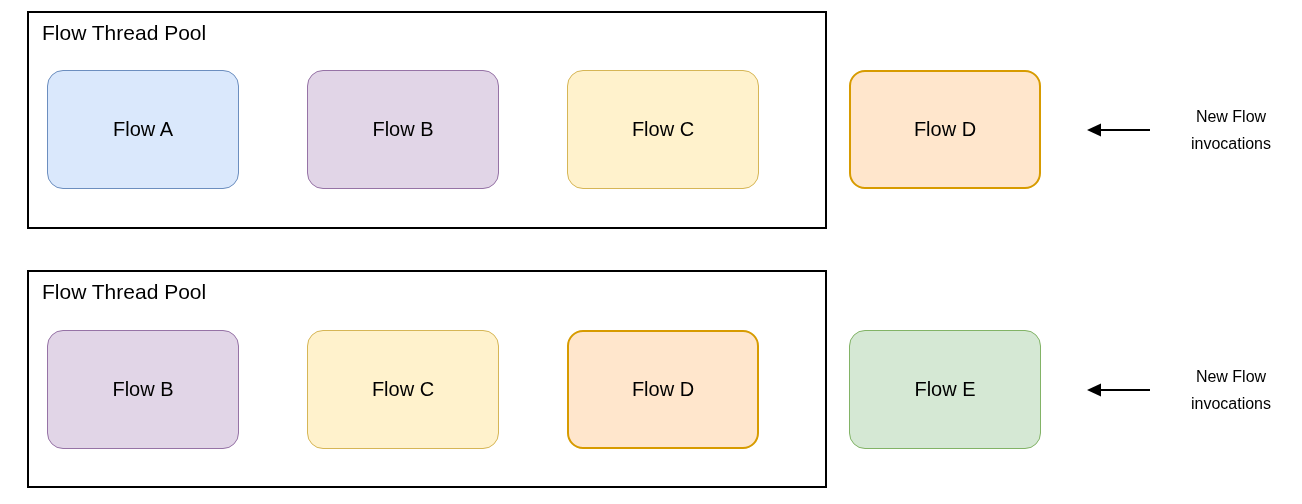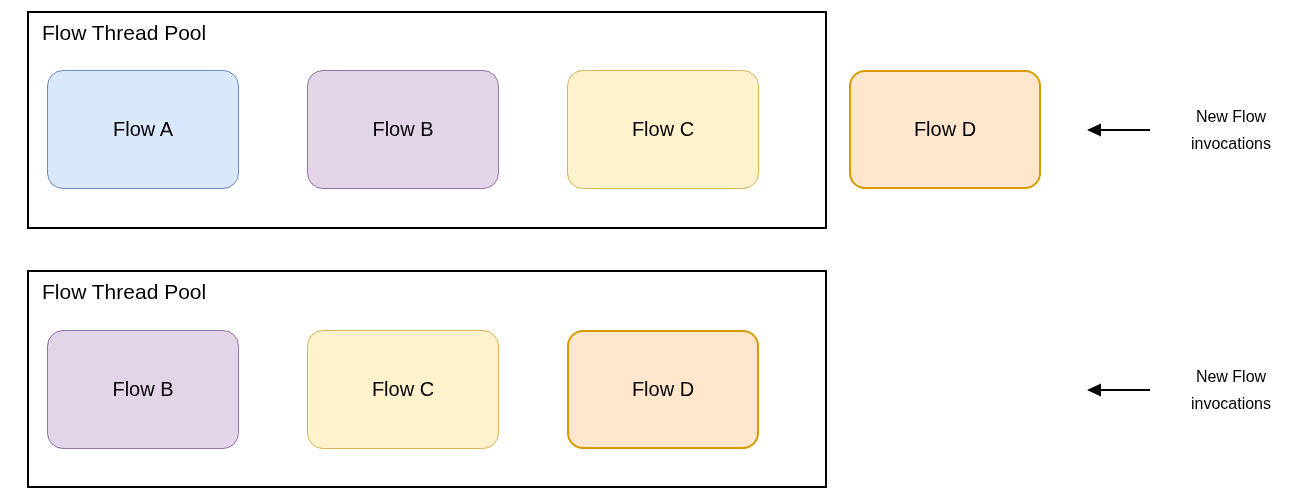--- a/index.html
+++ b/index.html
@@ -96,20 +96,23 @@
   <div class="flow-box" style="left: 31px; top: 330px; background-color: rgb(225, 213, 231); border-color: rgb(150, 115, 166); border-width: 1px;">
     <span class="flow-label">Flow B</span>
   </div>
   <div class="flow-box" style="left: 291px; top: 330px; background-color: rgb(255, 242, 204); border-color: rgb(214, 182, 86); border-width: 1px;">
     <span class="flow-label">Flow C</span>
   </div>
   <div class="flow-box" style="left: 551px; top: 330px; background-color: rgb(255, 230, 204); border-color: rgb(215, 155, 0); border-width: 2px;">
     <span class="flow-label">Flow D</span>
   </div>
 
+  <div class="flow-box" style="left: 833px; top: 330px; background-color: rgb(213, 232, 212); border-color: rgb(130, 179, 102); border-width: 1px;">
+    <span class="flow-label">Flow E</span>
+  </div>
 
   <svg class="arrow" style="left:1070px; top:380px;" viewBox="0 0 66 20">
     <line x1="64" y1="10" x2="13" y2="10" stroke-width="2" stroke="#000000"></line>
     <path d="M1,10 L15,3.4 L15,16.6 Z" fill="#000000"></path>
   </svg>
 
   <div class="annotation" style="left:1145px; top:363px;">
     <div>New Flow</div>
     <div>invocations</div>
   </div>

